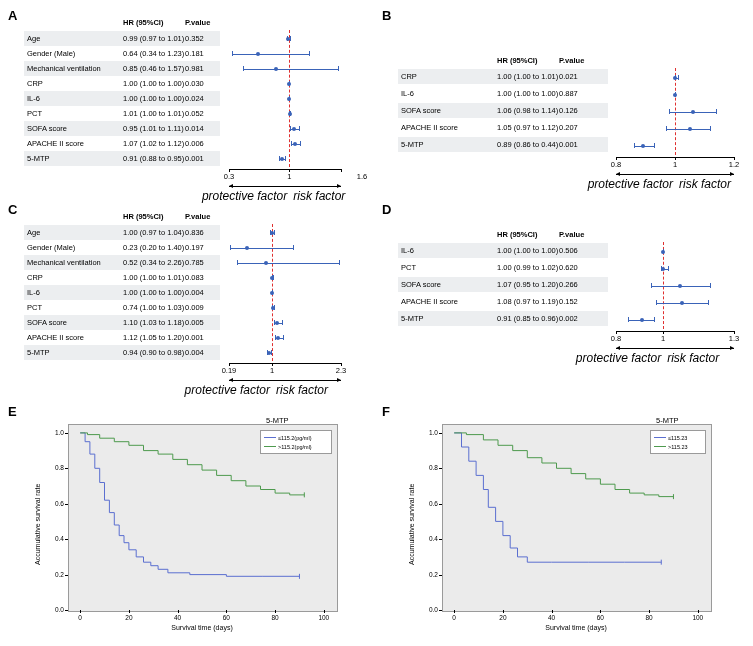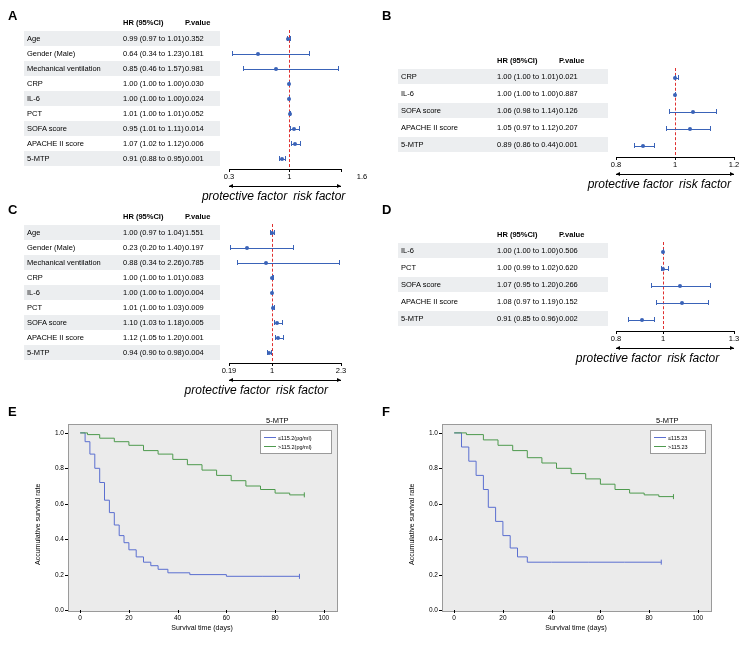--- a/index.html
+++ b/index.html
@@ -219,45 +219,45 @@
   </div>
 <div class="forest" id="forest-C" style="left:24px;top:212px;width:340px;height:170px;">
     <div class="fhead" style="position:absolute;left:0;top:0;">
       <div class="fvar"></div>
       <div class="fhr">HR (95%CI)</div>
       <div class="fp">P.value</div>
     </div>
     <div class="frow alt" style="position:absolute;left:0;top:13px;width:196px;">
       <div class="fvar">Age</div>
       <div class="fhr">1.00 (0.97 to 1.04)</div>
-      <div class="fp">1.551</div>
+      <div class="fp">0.836</div>
     </div>
     <div class="frow" style="position:absolute;left:0;top:28px;width:196px;">
       <div class="fvar">Gender (Male)</div>
       <div class="fhr">0.23 (0.20 to 1.40)</div>
       <div class="fp">0.197</div>
     </div>
     <div class="frow alt" style="position:absolute;left:0;top:43px;width:196px;">
       <div class="fvar">Mechanical ventilation</div>
-      <div class="fhr">0.88 (0.34 to 2.26)</div>
+      <div class="fhr">0.52 (0.34 to 2.26)</div>
       <div class="fp">0.785</div>
     </div>
     <div class="frow" style="position:absolute;left:0;top:58px;width:196px;">
       <div class="fvar">CRP</div>
       <div class="fhr">1.00 (1.00 to 1.01)</div>
       <div class="fp">0.083</div>
     </div>
     <div class="frow alt" style="position:absolute;left:0;top:73px;width:196px;">
       <div class="fvar">IL-6</div>
       <div class="fhr">1.00 (1.00 to 1.00)</div>
       <div class="fp">0.004</div>
     </div>
     <div class="frow" style="position:absolute;left:0;top:88px;width:196px;">
       <div class="fvar">PCT</div>
-      <div class="fhr">1.01 (1.00 to 1.03)</div>
+      <div class="fhr">0.74 (1.00 to 1.03)</div>
       <div class="fp">0.009</div>
     </div>
     <div class="frow alt" style="position:absolute;left:0;top:103px;width:196px;">
       <div class="fvar">SOFA score</div>
       <div class="fhr">1.10 (1.03 to 1.18)</div>
       <div class="fp">0.005</div>
     </div>
     <div class="frow" style="position:absolute;left:0;top:118px;width:196px;">
       <div class="fvar">APACHE II  score</div>
       <div class="fhr">1.12 (1.05 to 1.20)</div>

